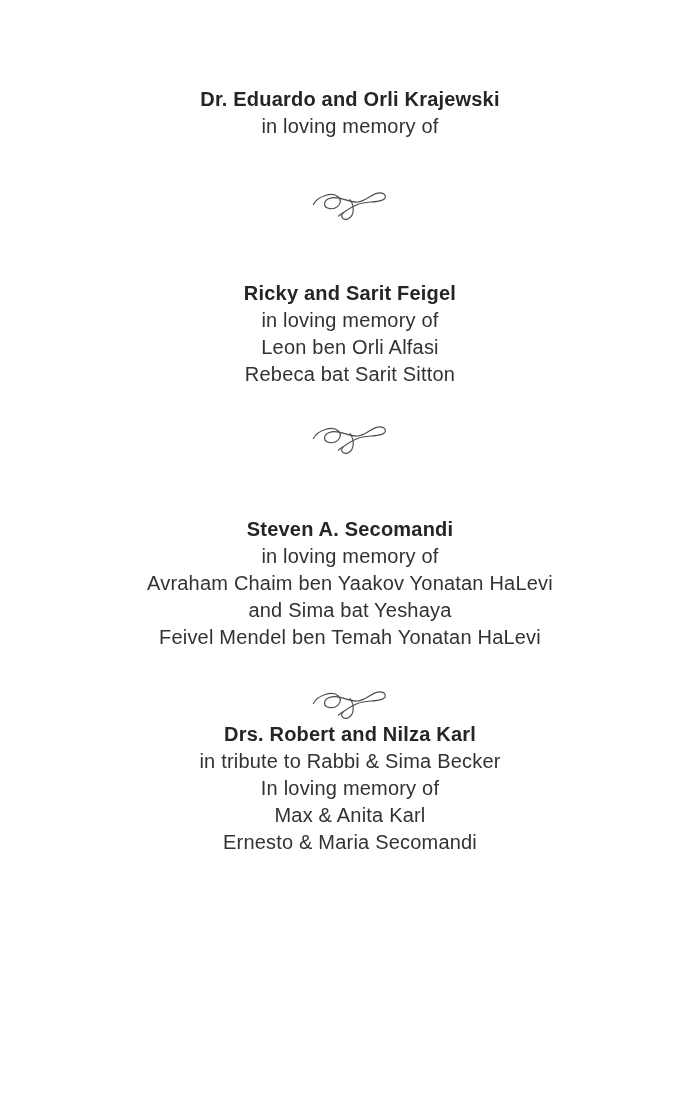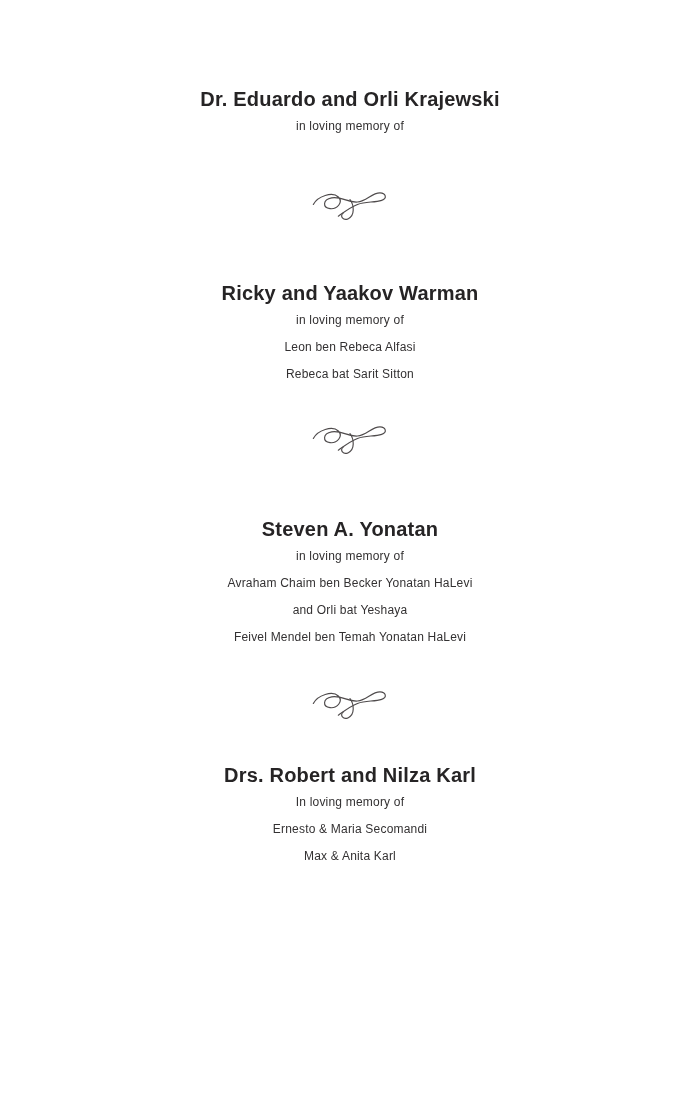--- a/index.html
+++ b/index.html
@@ -19,21 +19,21 @@
     text-align: center;
   }
   .dedication h2 {
     font-size: 20px;
     line-height: 27px;
     font-weight: 700;
     letter-spacing: 0.2px;
     color: #262425;
   }
   .dedication p {
-    font-size: 12px;
+    font-size: 20px;
     line-height: 27px;
     font-weight: 400;
     letter-spacing: 0.2px;
     color: #333132;
   }
   .flourish {
     display: block;
     margin-left: auto;
     margin-right: auto;
     width: 80px;
@@ -44,64 +44,65 @@
     stroke: #4f4b4c;
     stroke-width: 1.4;
     stroke-linecap: round;
   }
   
   .flourish.f1 { margin-top: 42px; }
   .dedication.b2 { margin-top: 58px; }
   .flourish.f2 { margin-top: 28px; }
   .dedication.b3 { margin-top: 60px; }
   .flourish.f3 { margin-top: 30px; }
-  .dedication.b4 { margin-top: 41px; }
+  .dedication.b4 { }
 </style>
 </head>
 <body>
 
 <div class="page">
   <div class="content">
 
     <section class="dedication b1">
       <h2>Dr. Eduardo and Orli Krajewski</h2>
       <p>in loving memory of</p>
     </section>
 
     <svg class="flourish f1" viewBox="0 0 96 48" aria-hidden="true">
       <path d="M4,27 C9,17 27,11 34,18 C40,24 33,33 24,32 C15,31 15,21 26,19 C38,17 46,25 57,24 C68,23 74,13 84,13 C91,13 93,20 86,22 C77,25 67,23 57,27 C47,31 40,37 34,41"></path>
       <path d="M48,21 C53,28 54,40 46,44 C40,47 35,41 40,37"></path>
     </svg>
 
     <section class="dedication b2">
-      <h2>Ricky and Yaakov Warman</h2>
+      <h2>Ricky and Sarit Feigel</h2>
       <p>in loving memory of</p>
-      <p>Leon ben Rebeca Alfasi</p>
+      <p>Leon ben Orli Alfasi</p>
       <p>Rebeca bat Sarit Sitton</p>
     </section>
 
     <svg class="flourish f2" viewBox="0 0 96 48" aria-hidden="true">
       <path d="M4,27 C9,17 27,11 34,18 C40,24 33,33 24,32 C15,31 15,21 26,19 C38,17 46,25 57,24 C68,23 74,13 84,13 C91,13 93,20 86,22 C77,25 67,23 57,27 C47,31 40,37 34,41"></path>
       <path d="M48,21 C53,28 54,40 46,44 C40,47 35,41 40,37"></path>
     </svg>
 
     <section class="dedication b3">
-      <h2>Steven A. Yonatan</h2>
+      <h2>Steven A. Secomandi</h2>
       <p>in loving memory of</p>
-      <p>Avraham Chaim ben Becker Yonatan HaLevi</p>
-      <p>and Orli bat Yeshaya</p>
+      <p>Avraham Chaim ben Yaakov Yonatan HaLevi</p>
+      <p>and Sima bat Yeshaya</p>
       <p>Feivel Mendel ben Temah Yonatan HaLevi</p>
     </section>
 
     <svg class="flourish f3" viewBox="0 0 96 48" aria-hidden="true">
       <path d="M4,27 C9,17 27,11 34,18 C40,24 33,33 24,32 C15,31 15,21 26,19 C38,17 46,25 57,24 C68,23 74,13 84,13 C91,13 93,20 86,22 C77,25 67,23 57,27 C47,31 40,37 34,41"></path>
       <path d="M48,21 C53,28 54,40 46,44 C40,47 35,41 40,37"></path>
     </svg>
 
     <section class="dedication b4">
       <h2>Drs. Robert and Nilza Karl</h2>
+      <p>in tribute to Rabbi &amp; Sima Becker</p>
       <p>In loving memory of</p>
+      <p>Max &amp; Anita Karl</p>
       <p>Ernesto &amp; Maria Secomandi</p>
-      <p>Max &amp; Anita Karl</p>
     </section>
 
   </div>
 </div>
 
 </body></html>

